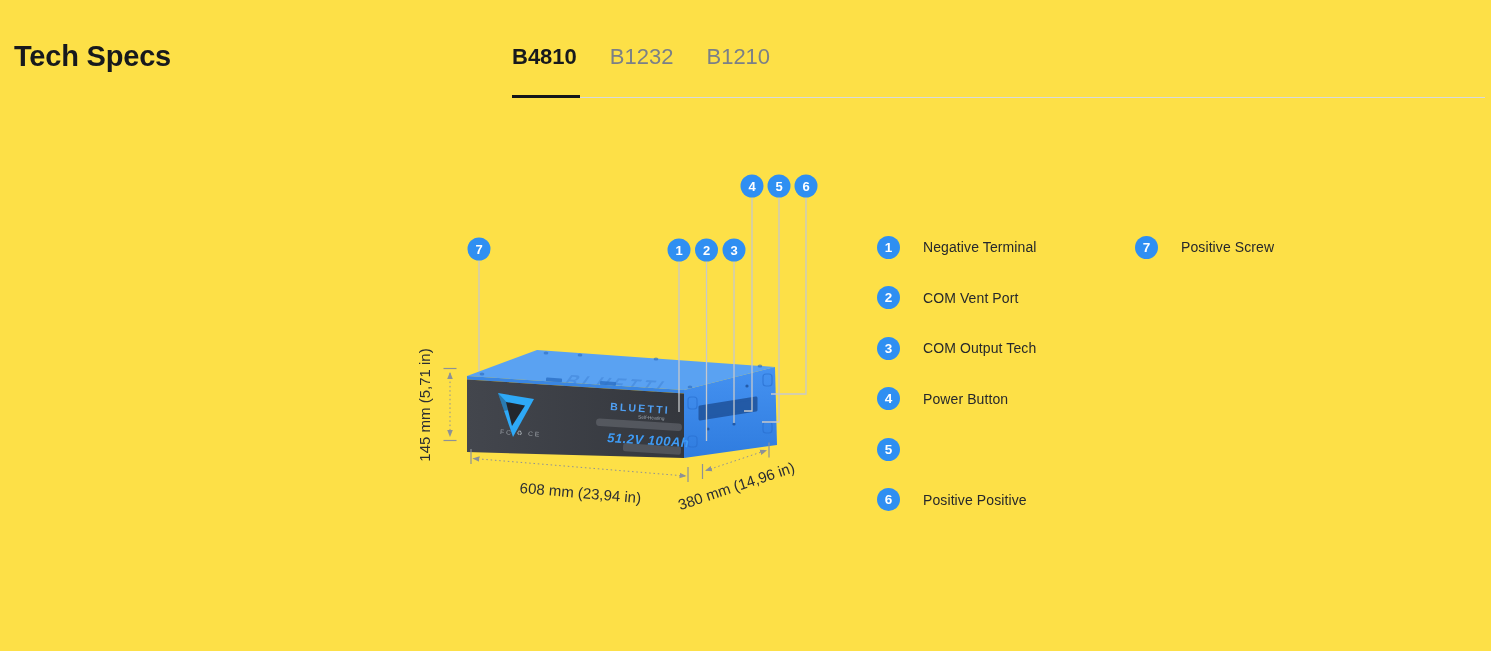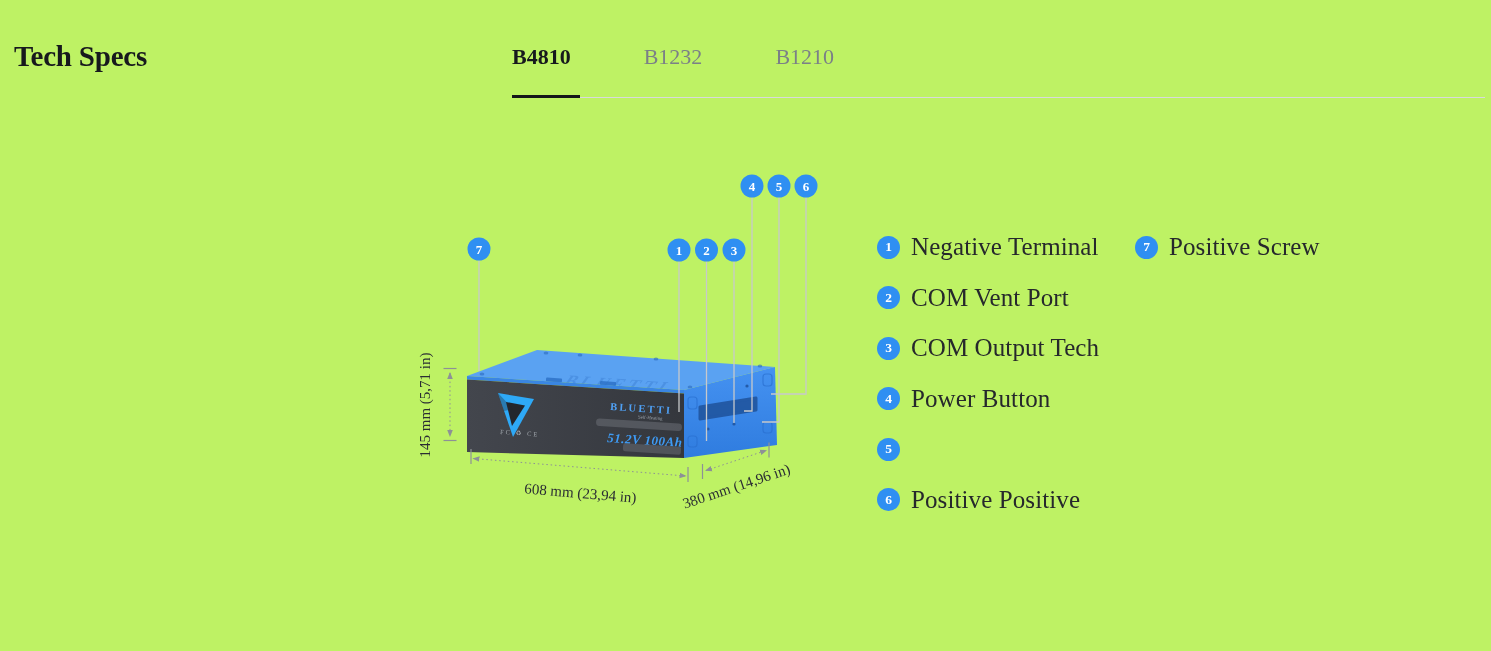--- a/index.html
+++ b/index.html
@@ -1,47 +1,47 @@
 <!DOCTYPE html>
 <html><head>
 <meta charset="utf-8">
 <style>
   html,body{margin:0;padding:0;background:#ffffff;}
   body{font-family:"Liberation Sans",sans-serif;}
-  .page{position:relative;width:1491px;height:651px;background:#bef264;overflow:hidden;font-family:Liberation Serif, serif;}
+  .page{position:relative;width:1491px;height:651px;background:#fde047;overflow:hidden;}
 
   
   .title{position:absolute;left:14px;top:40px;font-size:29px;font-weight:700;color:#17191d;letter-spacing:-0.2px;}
   .tabs-wrap{position:absolute;left:512px;top:44px;right:6px;height:58px;text-align:right;}
   .tabs{display:flex;}
   .tab{font-size:22px;cursor:pointer;line-height:1.2;}
   .tab.active{color:#17191d;font-weight:700;}
   .tab.inactive{color:#7b8087;font-weight:500;}
-  .tab + .tab{margin-left:73px;}
+  .tab + .tab{margin-left:33px;}
   .tabs-rule{position:absolute;left:0;right:0;top:53px;height:1px;background:#d8dadc;}
   .tab-indicator{position:absolute;left:0;top:51px;width:68px;height:3px;background:#141619;}
 
   
   .diagram{position:absolute;left:400px;top:150px;}
   .badge-c{fill:#2F8FF2;}
   .badge-t{fill:#ffffff;font-size:13px;font-weight:700;text-anchor:middle;}
   .leader{stroke:#c7c9cb;stroke-width:1.3;fill:none;}
   .dim-line{stroke:#8d9196;stroke-width:1;fill:none;stroke-dasharray:1.5 2.8;}
   .dim-tick{stroke:#8d9196;stroke-width:1.2;}
   .dim-text{fill:#2b2e33;font-size:15px;font-weight:500;text-anchor:middle;}
 
   
   .legend{position:absolute;left:877px;top:235px;}
   .lg-col{position:absolute;top:0;}
   .lg-col1{left:0;}
   .lg-col2{left:258px;}
   .lg-row{display:flex;align-items:center;height:24px;margin-bottom:26.6px;white-space:nowrap;}
   .lg-badge{width:23px;height:23px;border-radius:50%;background:#2F8FF2;color:#fff;
             font-size:13.5px;font-weight:700;display:flex;align-items:center;justify-content:center;flex:0 0 23px;}
-  .lg-label{margin-left:11px;font-size:25px;font-weight:500;color:#26282c;letter-spacing:0.1px;}
+  .lg-label{margin-left:23px;font-size:14px;font-weight:500;color:#26282c;letter-spacing:0.1px;}
 </style>
 </head>
 <body>
 
 <div class="page">
 
   <div class="title">Tech Specs</div>
 
   <div class="tabs-wrap">
     <div class="tabs">

